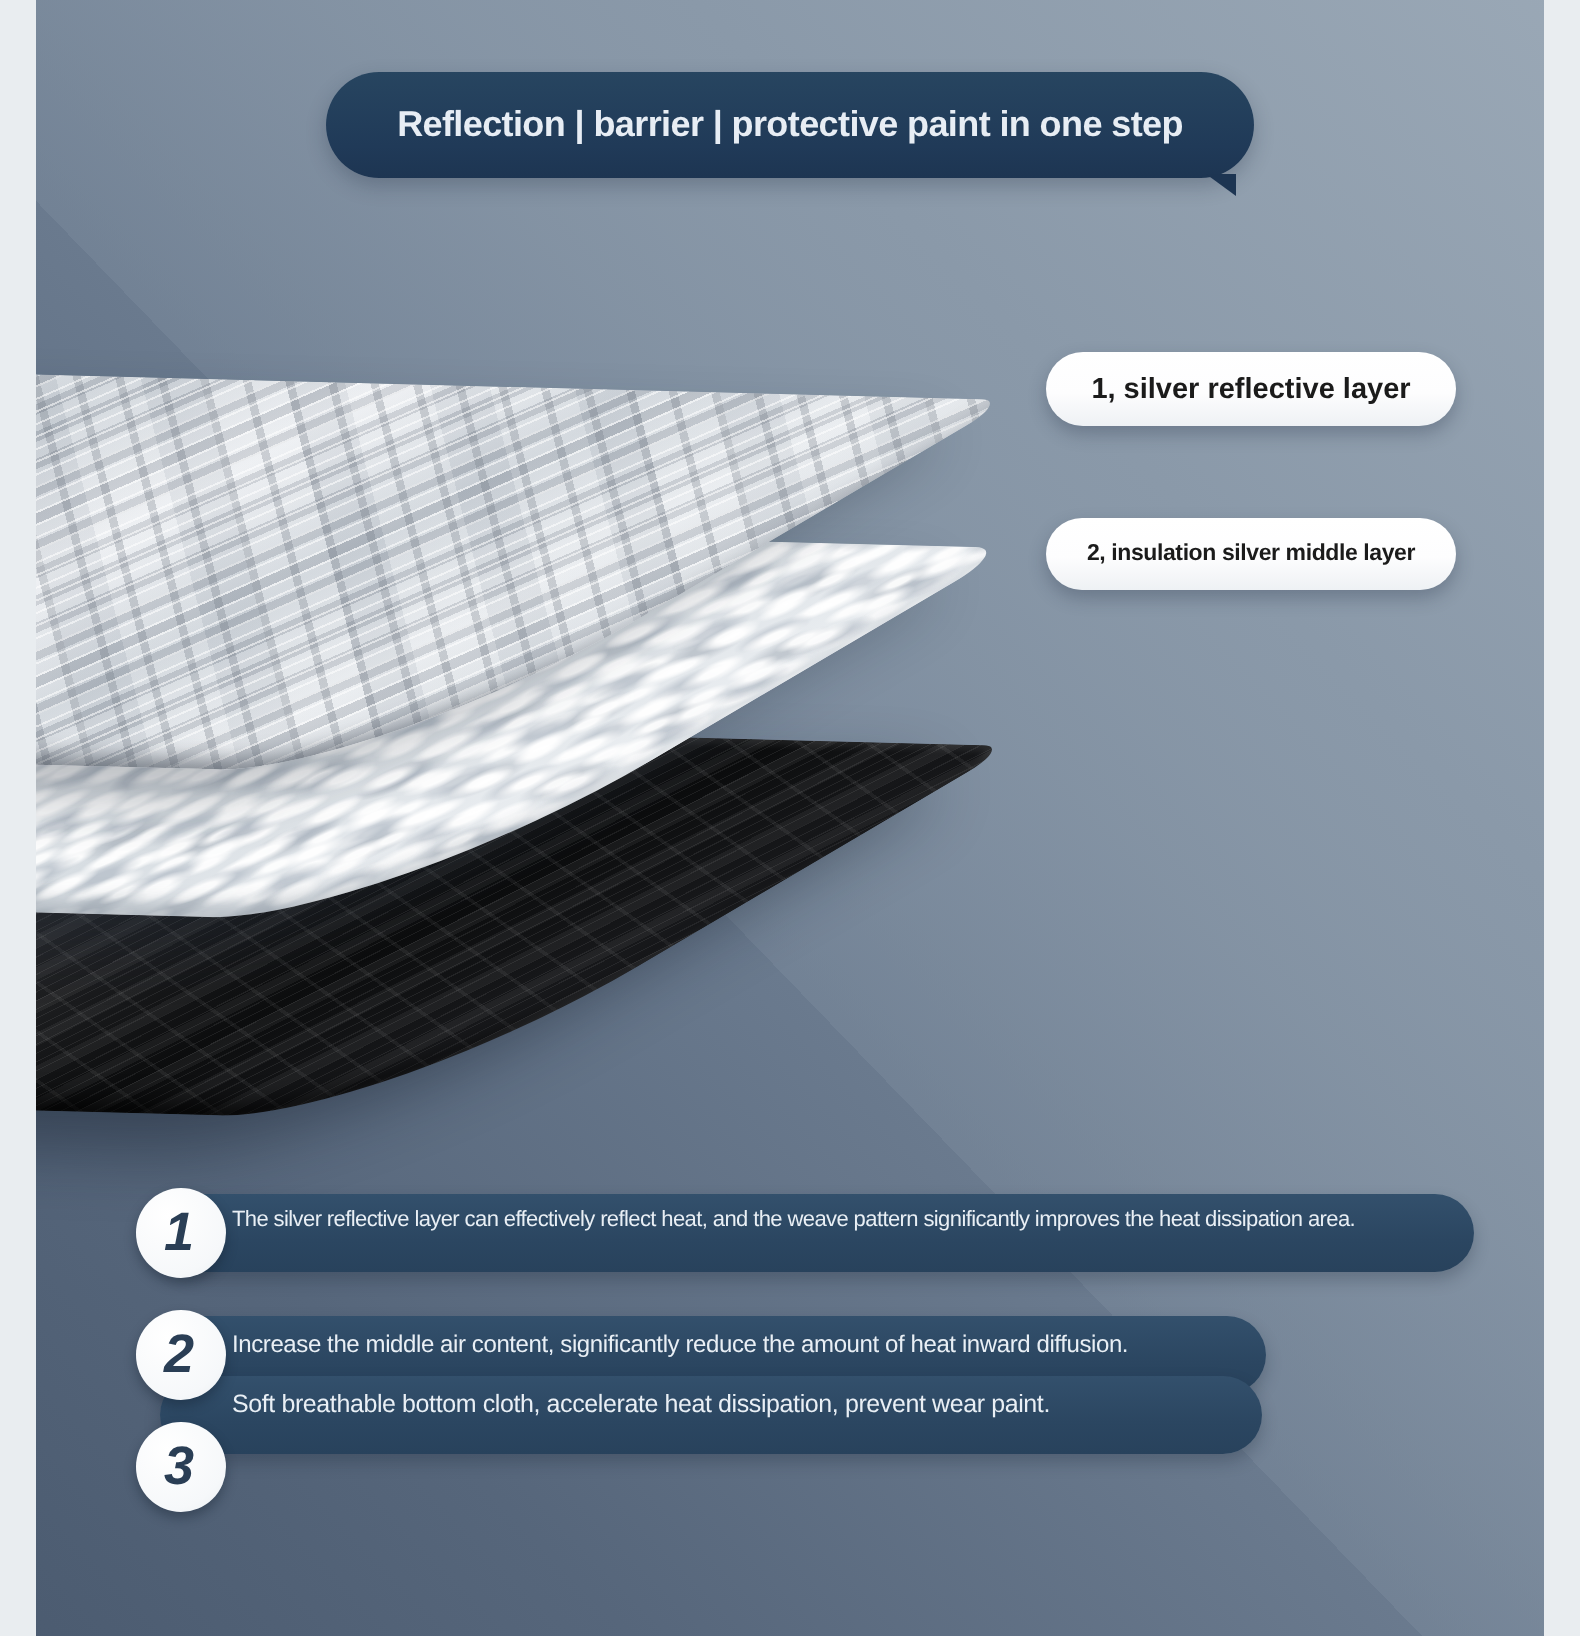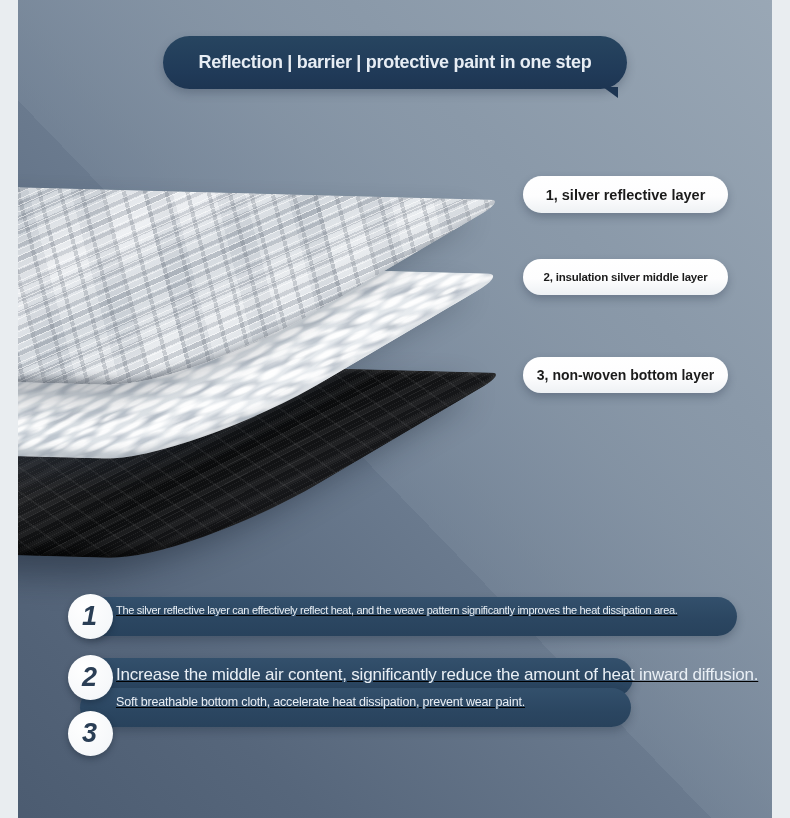--- a/index.html
+++ b/index.html
@@ -100,30 +100,29 @@
   .pill-3 { top:357px; height:36px; font-size:14px; }
 
   
   .bar {
     position:absolute; left:80px; height:39px;
     background:linear-gradient(180deg,#33506c 0%, #2b4661 60%, #28425c 100%);
     border-radius:20px;
     z-index:5;
     display:flex; align-items:flex-start;
     box-shadow:0 4px 8px rgba(20,30,48,0.25);
-    text-decoration:underline;
   }
   .bar-text {
     color:#e9eff5; padding:7px 12px 0 36px; white-space:nowrap;
   }
   .bar-1 { top:597px; width:657px; }
   .bar-2 { top:658px; width:553px; }
   .bar-3 { top:688px; width:551px; }
   .bar-1 .bar-text { font-size:11px;   letter-spacing:-0.3px; }
-  .bar-2 .bar-text { font-size:17px;   letter-spacing:-0.2px; }
+  .bar-2 .bar-text { font-size:12px;   letter-spacing:-0.2px; }
   .bar-3 .bar-text { font-size:12.5px; letter-spacing:-0.2px; }
 
   .badge {
     position:absolute; left:68px; width:45px; height:45px;
     background:radial-gradient(circle at 35% 30%, #ffffff 0%, #f6f8fa 70%, #e9edf1 100%);
     border-radius:50%;
     display:flex; align-items:center; justify-content:center;
     z-index:6;
     box-shadow:0 3px 6px rgba(15,25,40,0.35);
   }
@@ -150,23 +149,20 @@
     <span class="banner-title">Reflection | barrier | protective paint in one step</span>
     <span class="banner-tail"></span>
   </div>
 
   <div class="pill pill-1">
     <span>1, silver reflective layer</span>
   </div>
   <div class="pill pill-2">
     <span>2, insulation silver middle layer</span>
   </div>
-  <div class="pill pill-3">
-    <span>3, non-woven bottom layer</span>
-  </div>
 
   <div class="bar bar-1">
     <span class="bar-text">The silver reflective layer can effectively reflect heat, and the weave pattern significantly improves the heat dissipation area.</span>
   </div>
   <div class="badge badge-1">
     <span class="badge-num">1</span>
   </div>
 
   <div class="bar bar-2">
     <span class="bar-text">Increase the middle air content, significantly reduce the amount of heat inward diffusion.</span>

